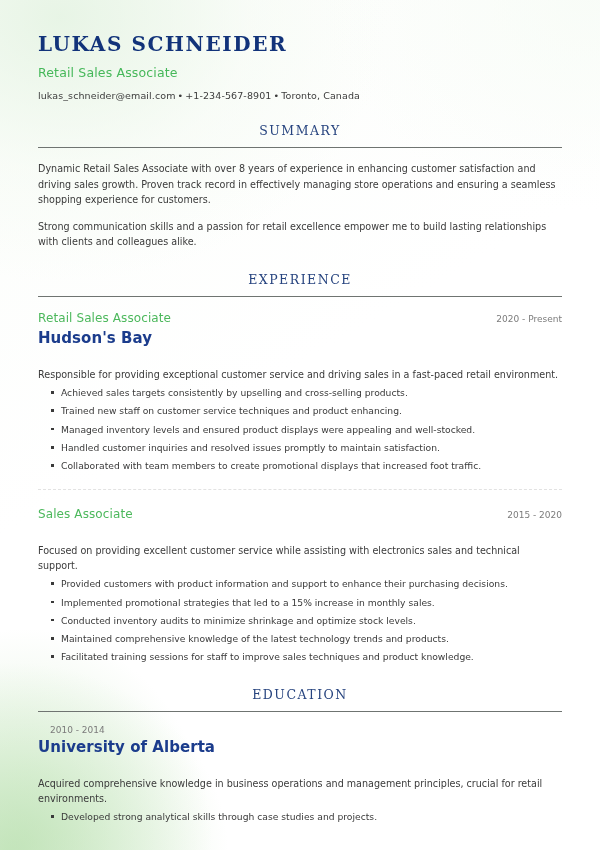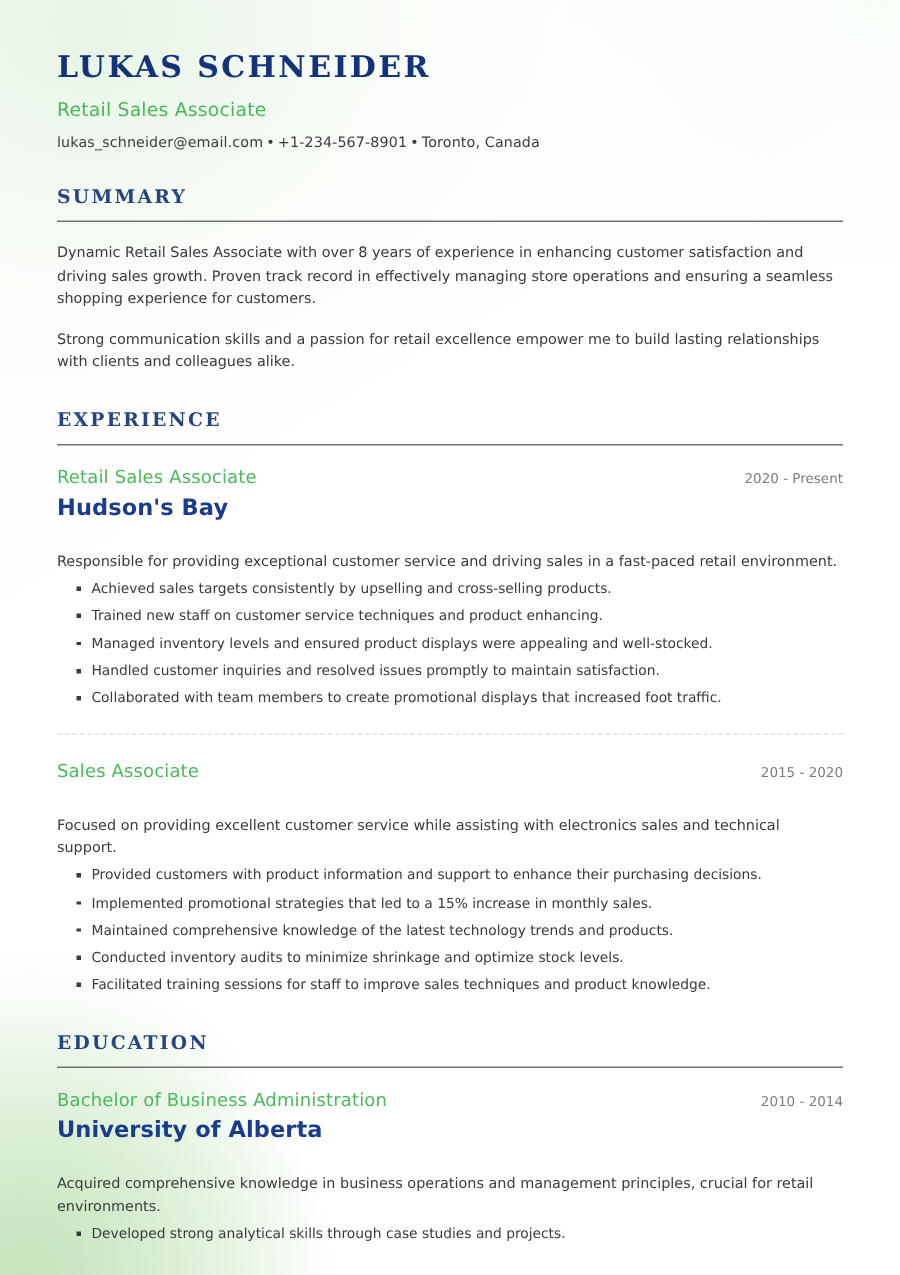--- a/index.html
+++ b/index.html
@@ -71,24 +71,24 @@
     padding: 0 2px;
   }
 
   
   .section {
     margin-top: 22px;
   }
   .section-title {
     font-family: "DejaVu Serif", serif;
     font-size: 12.5px;
-    font-weight: bold;
+    font-weight: normal;
     color: #27447f;
     letter-spacing: 1.5px;
-    text-align: left;
+    text-align: center;
     margin: 0 0 9px 0;
   }
   .section-rule {
     height: 0;
     border-top: 1px solid #6f7471;
     margin-bottom: 13px;
   }
 
   .para {
     font-size: 9.6px;
@@ -202,34 +202,33 @@
 
       <div class="entry">
         <div class="entry-head">
           <div class="entry-role">Sales Associate</div>
           <div class="entry-dates">2015 - 2020</div>
         </div>
         <div class="entry-desc">Focused on providing excellent customer service while assisting with electronics sales and technical support.</div>
         <ul class="bullets">
           <li>Provided customers with product information and support to enhance their purchasing decisions.</li>
           <li>Implemented promotional strategies that led to a 15% increase in monthly sales.</li>
+          <li>Conducted inventory audits to minimize shrinkage and optimize stock levels.</li>
           <li>Maintained comprehensive knowledge of the latest technology trends and products.</li>
-          <li>Conducted inventory audits to minimize shrinkage and optimize stock levels.</li>
           <li>Facilitated training sessions for staff to improve sales techniques and product knowledge.</li>
         </ul>
       </div>
     </div>
 
     <div class="section">
       <div class="section-title">EDUCATION</div>
       <div class="section-rule"></div>
 
       <div class="entry">
         <div class="entry-head">
-          <div class="entry-role">Bachelor of Business Administration</div>
           <div class="entry-dates">2010 - 2014</div>
         </div>
         <div class="entry-org">University of Alberta</div>
         <div class="entry-desc">Acquired comprehensive knowledge in business operations and management principles, crucial for retail environments.</div>
         <ul class="bullets">
           <li>Developed strong analytical skills through case studies and projects.</li>
         </ul>
       </div>
     </div>
 

